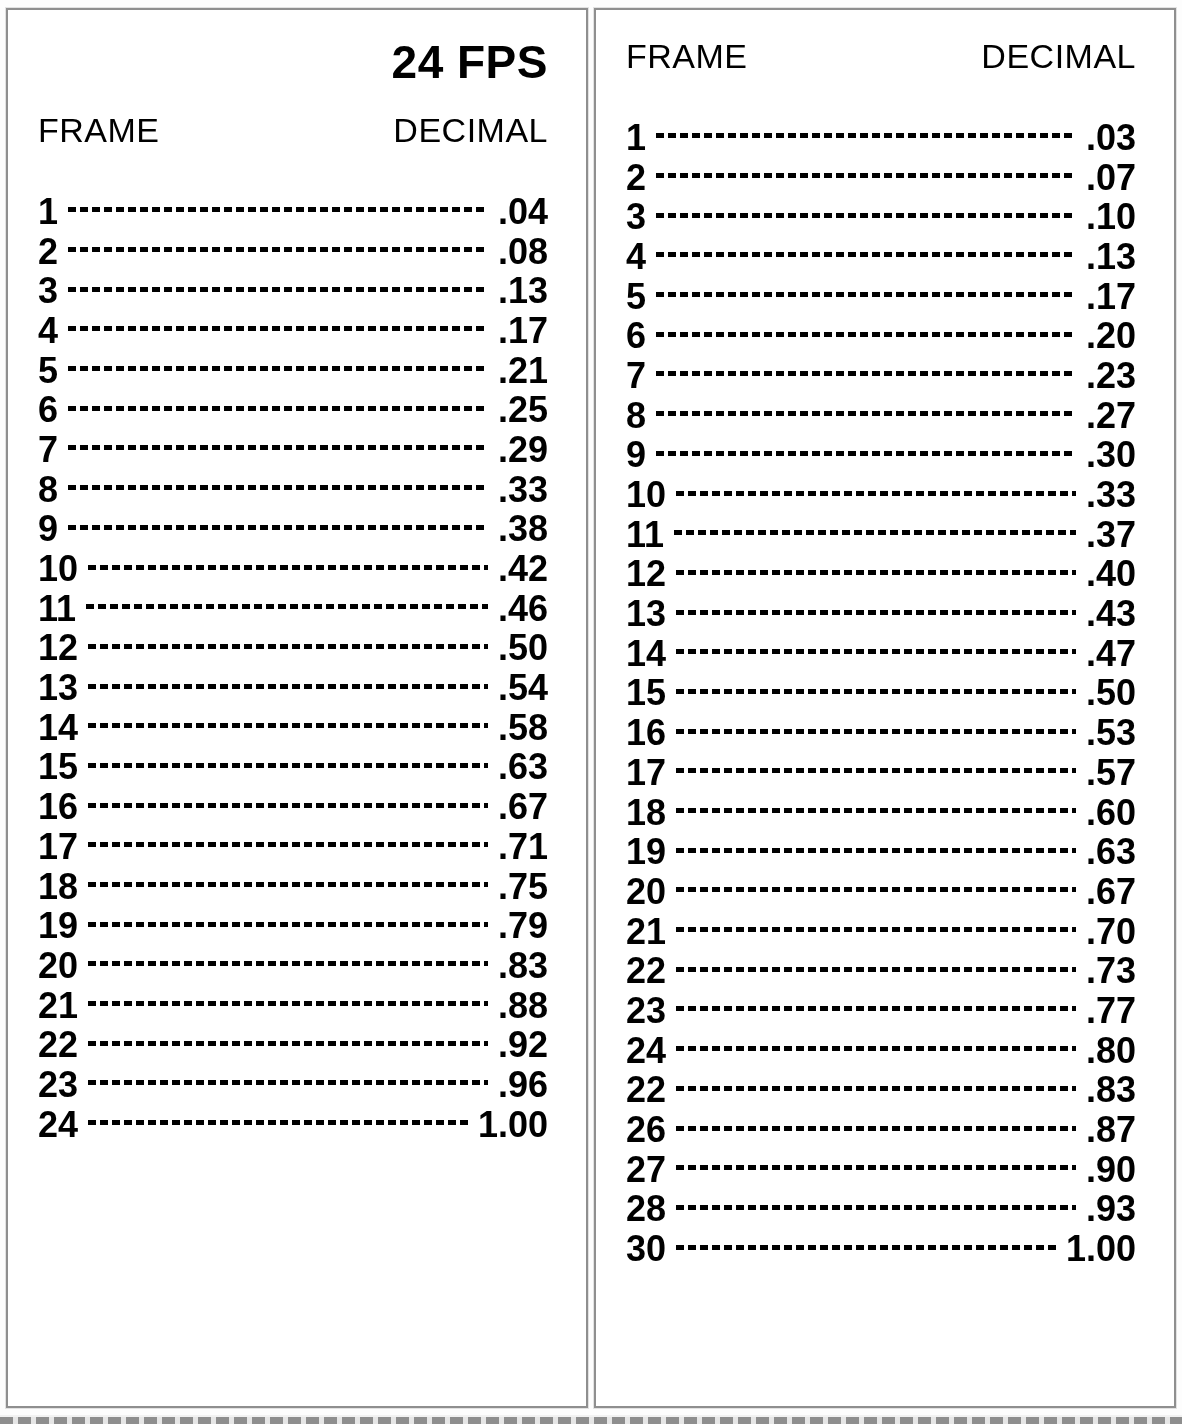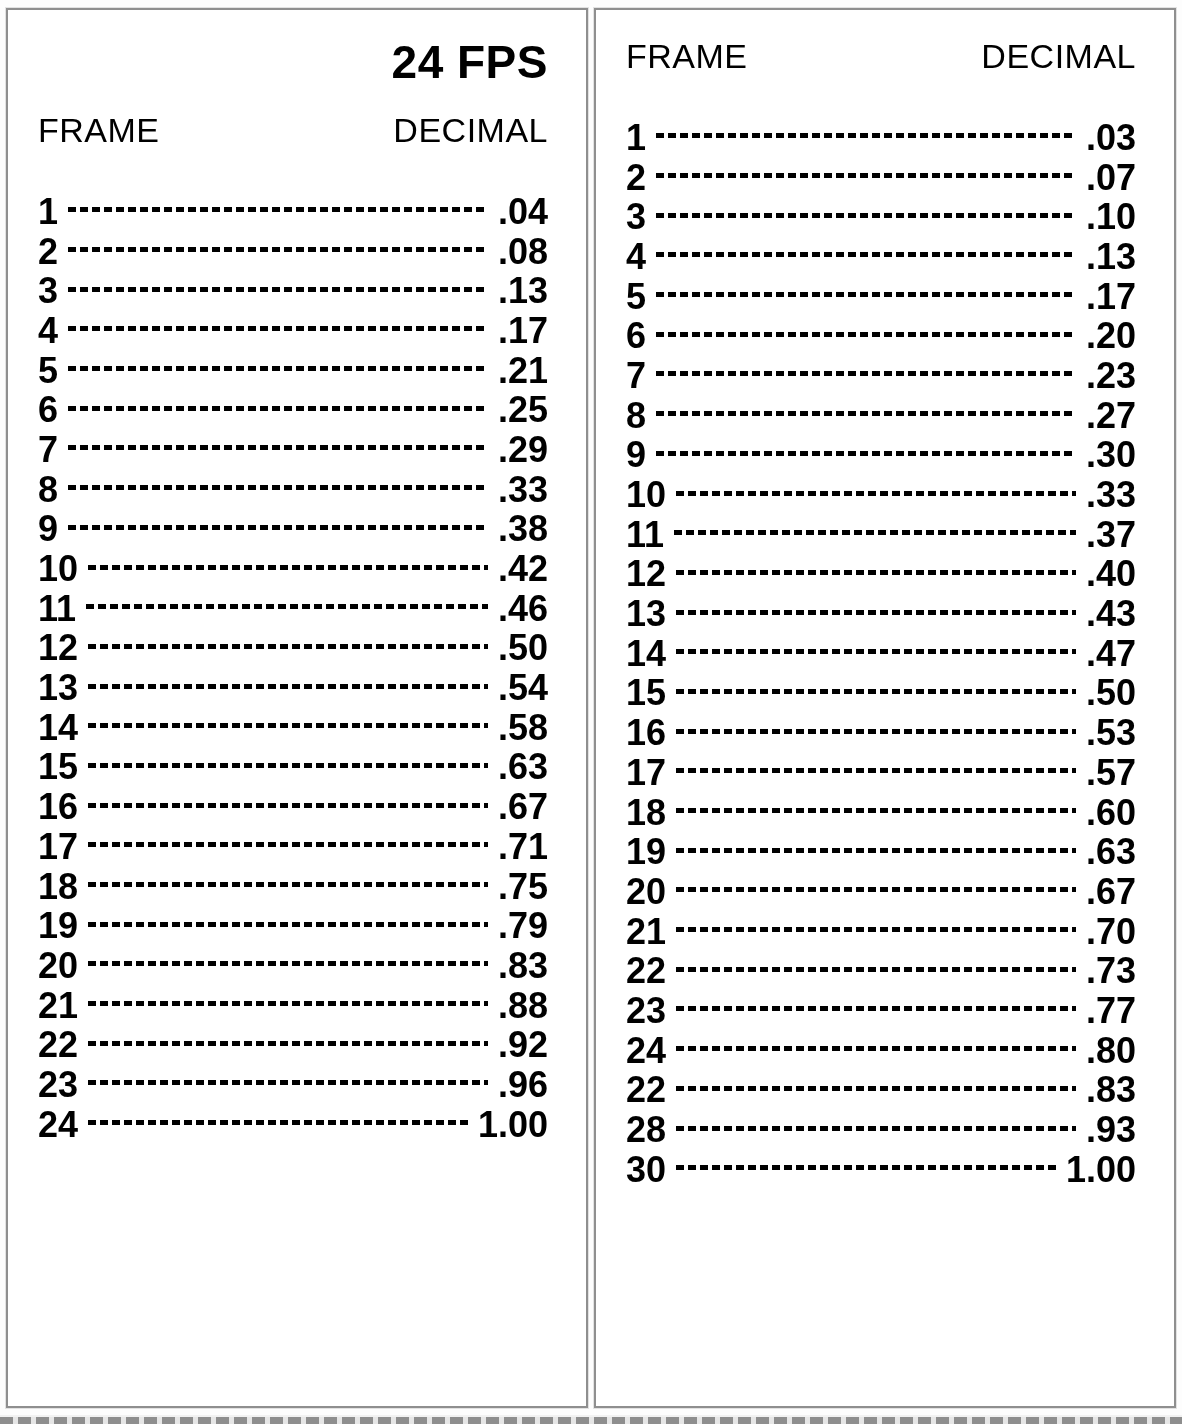--- a/index.html
+++ b/index.html
@@ -348,20 +348,30 @@
             <span class="frame-num">24</span>
             <span class="dash-leader"></span>
             <span class="decimal-val">.80</span>
           </div>
           <div class="row">
             <span class="frame-num">22</span>
             <span class="dash-leader"></span>
             <span class="decimal-val">.83</span>
           </div>
           <div class="row">
+            <span class="frame-num">26</span>
+            <span class="dash-leader"></span>
+            <span class="decimal-val">.87</span>
+          </div>
+          <div class="row">
+            <span class="frame-num">27</span>
+            <span class="dash-leader"></span>
+            <span class="decimal-val">.90</span>
+          </div>
+          <div class="row">
             <span class="frame-num">28</span>
             <span class="dash-leader"></span>
             <span class="decimal-val">.93</span>
           </div>
           <div class="row">
             <span class="frame-num">30</span>
             <span class="dash-leader"></span>
             <span class="decimal-val">1.00</span>
           </div>
         </div>

